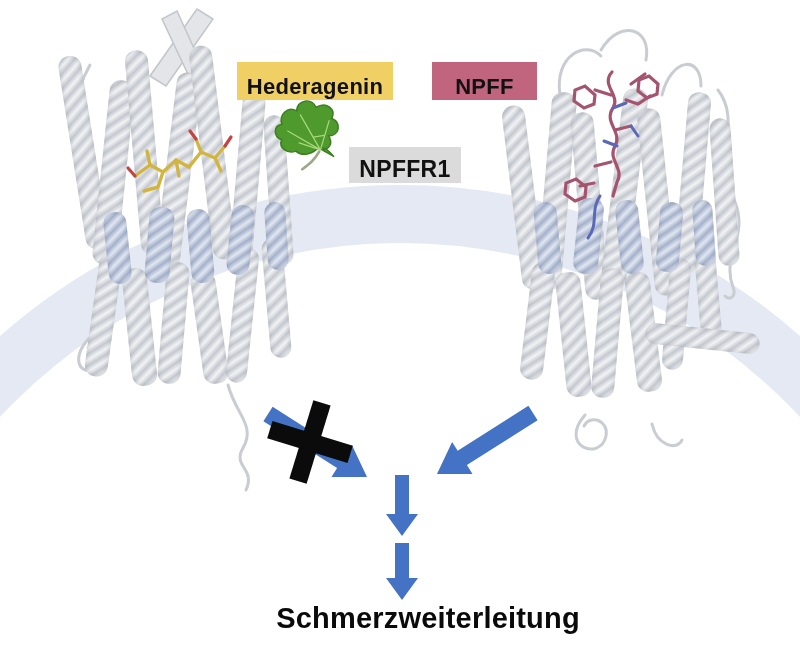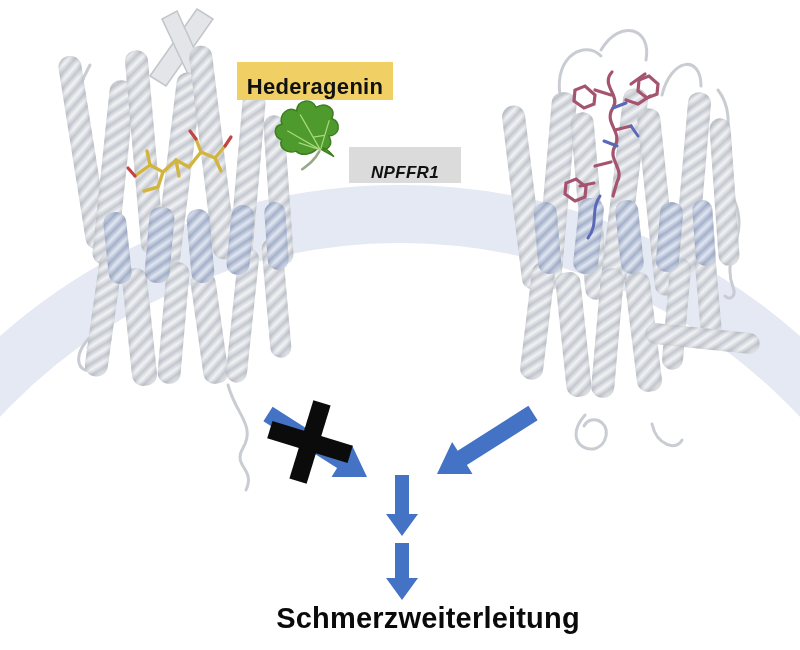--- a/index.html
+++ b/index.html
@@ -20,21 +20,21 @@
     box-shadow:inset 0 0 5px rgba(75,90,130,.30);
   }
 
   
   .tag{
     position:absolute;display:flex;align-items:flex-end;justify-content:center;
     font-weight:bold;font-size:22px;color:#111;letter-spacing:.3px;
   }
   .tag-hederagenin{left:237px;top:62px;width:156px;height:38px;background:#F0D065;}
   .tag-npff{left:432px;top:62px;width:105px;height:38px;background:#C1657F;}
-  .tag-npffr1{left:349px;top:147px;width:112px;height:36px;background:#DBDBDB;font-size:17px;font-style:italic;}
+  .tag-npffr1{left:349px;top:147px;width:112px;height:36px;background:#DBDBDB;font-size:23px;}
 
   .outcome{
     position:absolute;left:0;top:602px;width:800px;text-align:center;
     font-weight:bold;font-size:29px;color:#0a0a0a;letter-spacing:.2px;padding-left:28px;
   }
   .leaf-wrap{position:absolute;left:270px;top:94px;width:76px;height:76px;transform:rotate(-10deg);}
 </style>
 </head>
 <body>
 
@@ -142,20 +142,23 @@
       <path d="M613,108 L626,103"></path>
       <path d="M617,146 L604,141"></path>
       <path d="M600,196 C590,210 599,224 588,238"></path>
       <path d="M631,126 L638,136"></path>
     </g>
   </svg>
 
   <div class="tag tag-hederagenin">
     <span>Hederagenin</span>
   </div>
+  <div class="tag tag-npff">
+    <span>NPFF</span>
+  </div>
   <div class="tag tag-npffr1">
     <span>NPFFR1</span>
   </div>
 
   <div class="leaf-wrap">
     <svg width="76" height="76" viewBox="0 0 100 100">
       <path d="M78,88 C70,74 66,72 58,74 C48,80 36,80 30,72 C18,74 8,64 14,54 C4,48 6,34 18,34 C16,20 30,12 40,20 C44,6 62,6 66,20 C80,14 92,26 84,38 C96,46 90,62 76,60 C80,70 74,78 64,76 C68,80 74,84 78,88 Z" fill="#4E9A2C" stroke="#3E7D22" stroke-width="2"></path>
       <g stroke="#A9D87E" stroke-width="1.6" fill="none" stroke-linecap="round">
         <path d="M62,76 L44,26"></path>
         <path d="M62,76 L24,44"></path>

